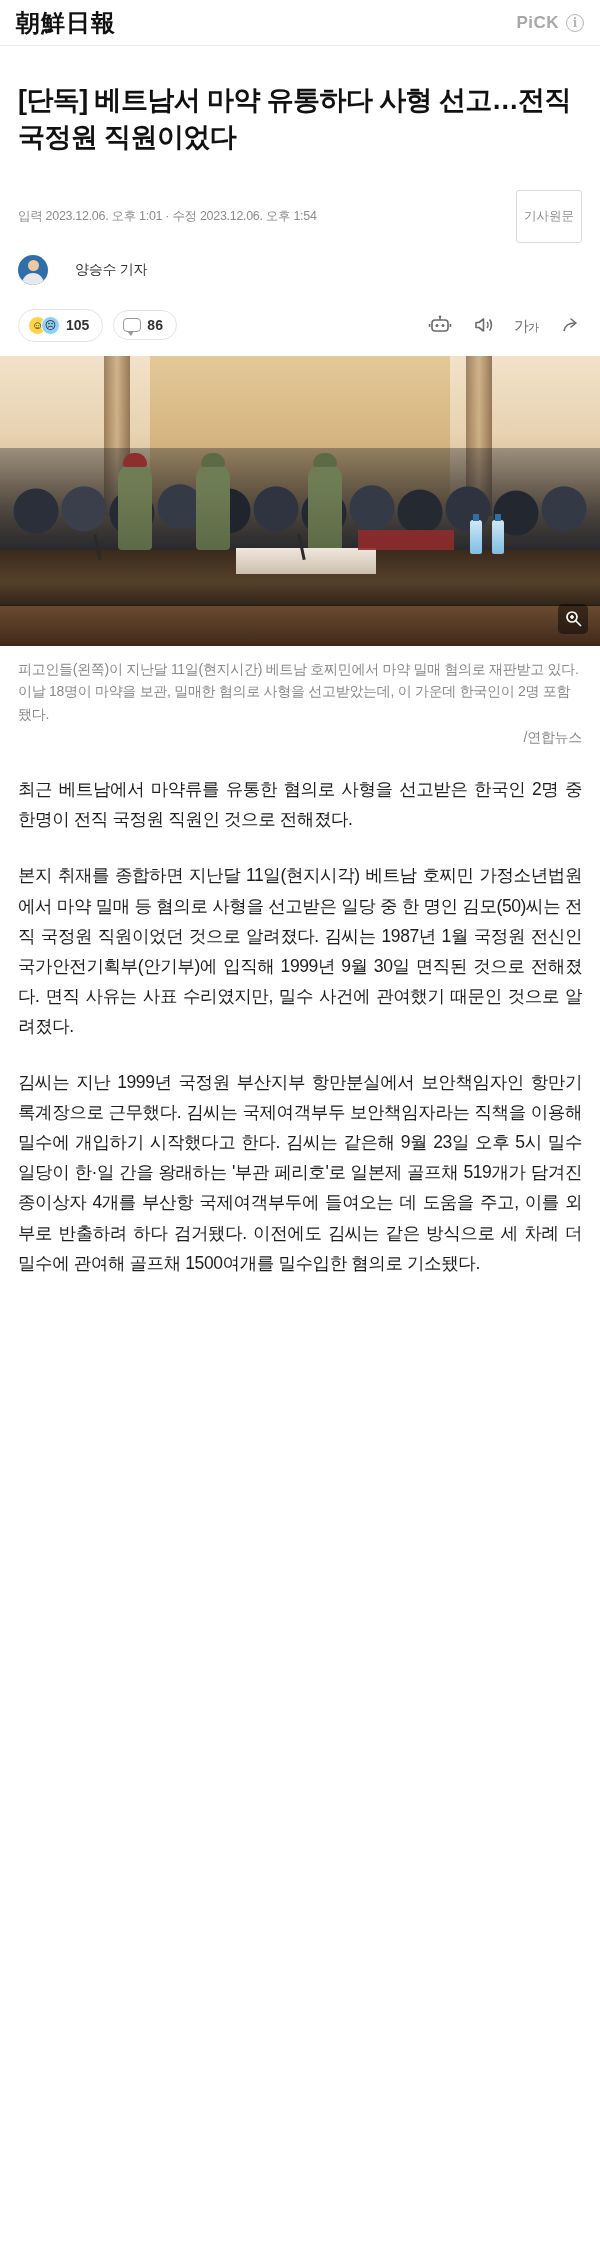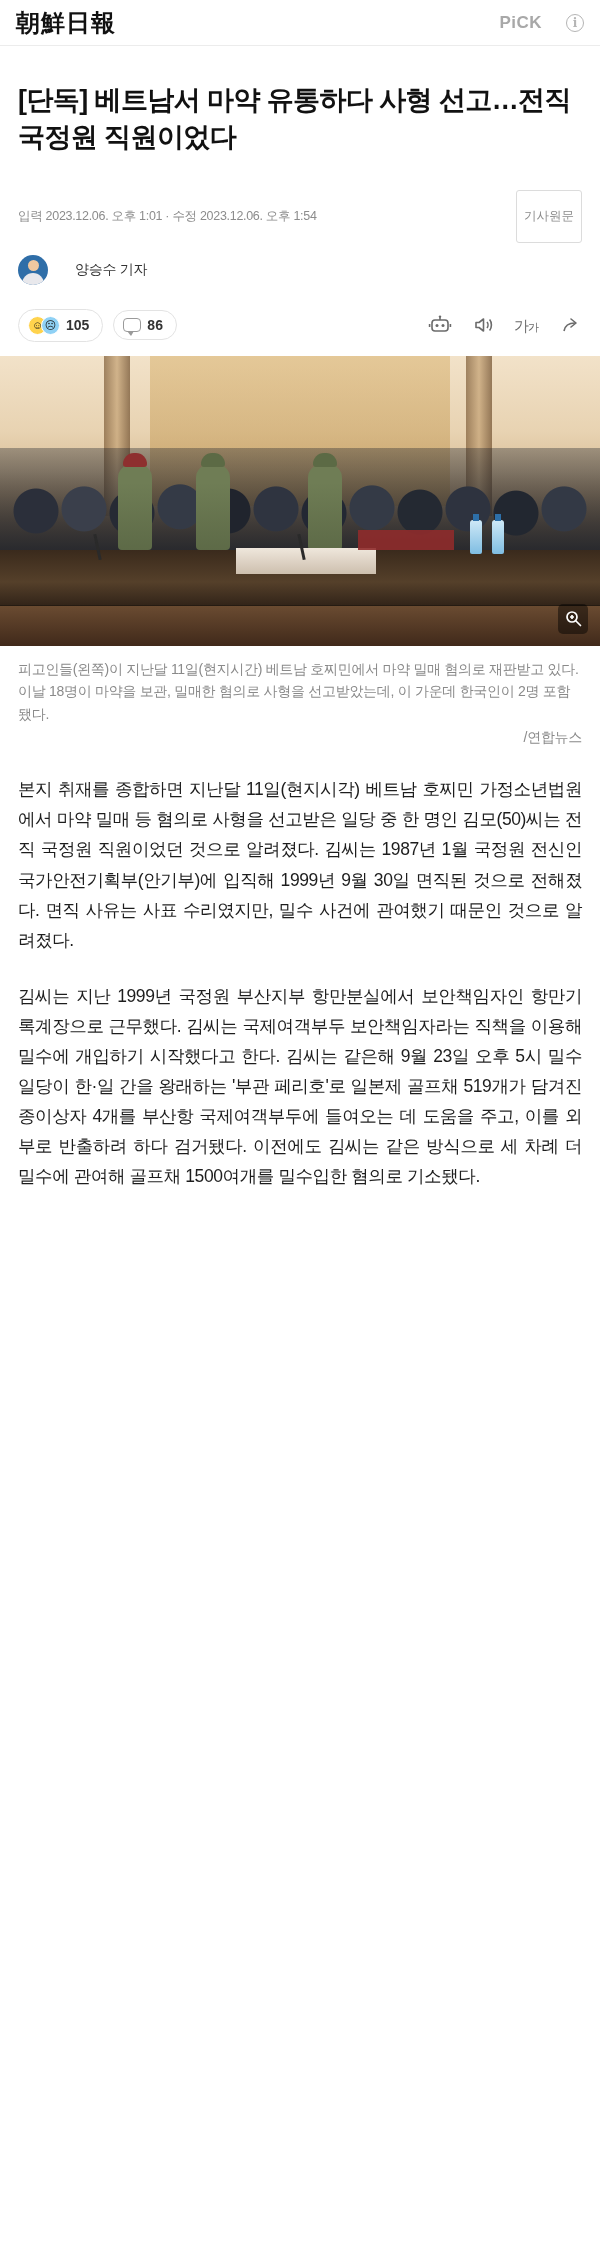--- a/index.html
+++ b/index.html
@@ -21,21 +21,21 @@
     padding: 0 16px;
     border-bottom: 1px solid #ececec;
   }
   .logo {
     font-family: "DejaVu Serif", serif;
     font-size: 24px;
     font-weight: 700;
     letter-spacing: 1px;
     color: #111;
   }
-  .topright { display: flex; align-items: center; gap: 24px; }
+  .topright { display: flex; align-items: center; gap: 7px; }
   .pick-label {
     font-size: 17px;
     font-weight: 700;
     color: #a8a8a8;
     letter-spacing: 0.5px;
   }
   .info-circle {
     width: 18px; height: 18px;
     border: 1.6px solid #b5b5b5;
     border-radius: 50%;
@@ -373,15 +373,16 @@
       </svg>
     </div>
   </div>
   <figcaption class="caption">
     <span>피고인들(왼쪽)이 지난달 11일(현지시간) 베트남 호찌민에서 마약 밀매 혐의로 재판받고 있다. 이날 18명이 마약을 보관, 밀매한 혐의로 사형을 선고받았는데, 이 가운데 한국인이 2명 포함됐다.</span>
     <span class="credit">/연합뉴스</span>
   </figcaption>
 </figure>
 
 <div class="body">
+  <p>최근 베트남에서 마약류를 유통한 혐의로 사형을 선고받은 한국인 2명 중 한명이 전직 국정원 직원인 것으로 전해졌다.</p>
   <p>본지 취재를 종합하면 지난달 11일(현지시각) 베트남 호찌민 가정소년법원에서 마약 밀매 등 혐의로 사형을 선고받은 일당 중 한 명인 김모(50)씨는 전직 국정원 직원이었던 것으로 알려졌다. 김씨는 1987년 1월 국정원 전신인 국가안전기획부(안기부)에 입직해 1999년 9월 30일 면직된 것으로 전해졌다. 면직 사유는 사표 수리였지만, 밀수 사건에 관여했기 때문인 것으로 알려졌다.</p>
   <p>김씨는 지난 1999년 국정원 부산지부 항만분실에서 보안책임자인 항만기록계장으로 근무했다. 김씨는 국제여객부두 보안책임자라는 직책을 이용해 밀수에 개입하기 시작했다고 한다. 김씨는 같은해 9월 23일 오후 5시 밀수 일당이 한·일 간을 왕래하는 '부관 페리호'로 일본제 골프채 519개가 담겨진 종이상자 4개를 부산항 국제여객부두에 들여오는 데 도움을 주고, 이를 외부로 반출하려 하다 검거됐다. 이전에도 김씨는 같은 방식으로 세 차례 더 밀수에 관여해 골프채 1500여개를 밀수입한 혐의로 기소됐다.</p>
 </div>
 
 </body></html>

